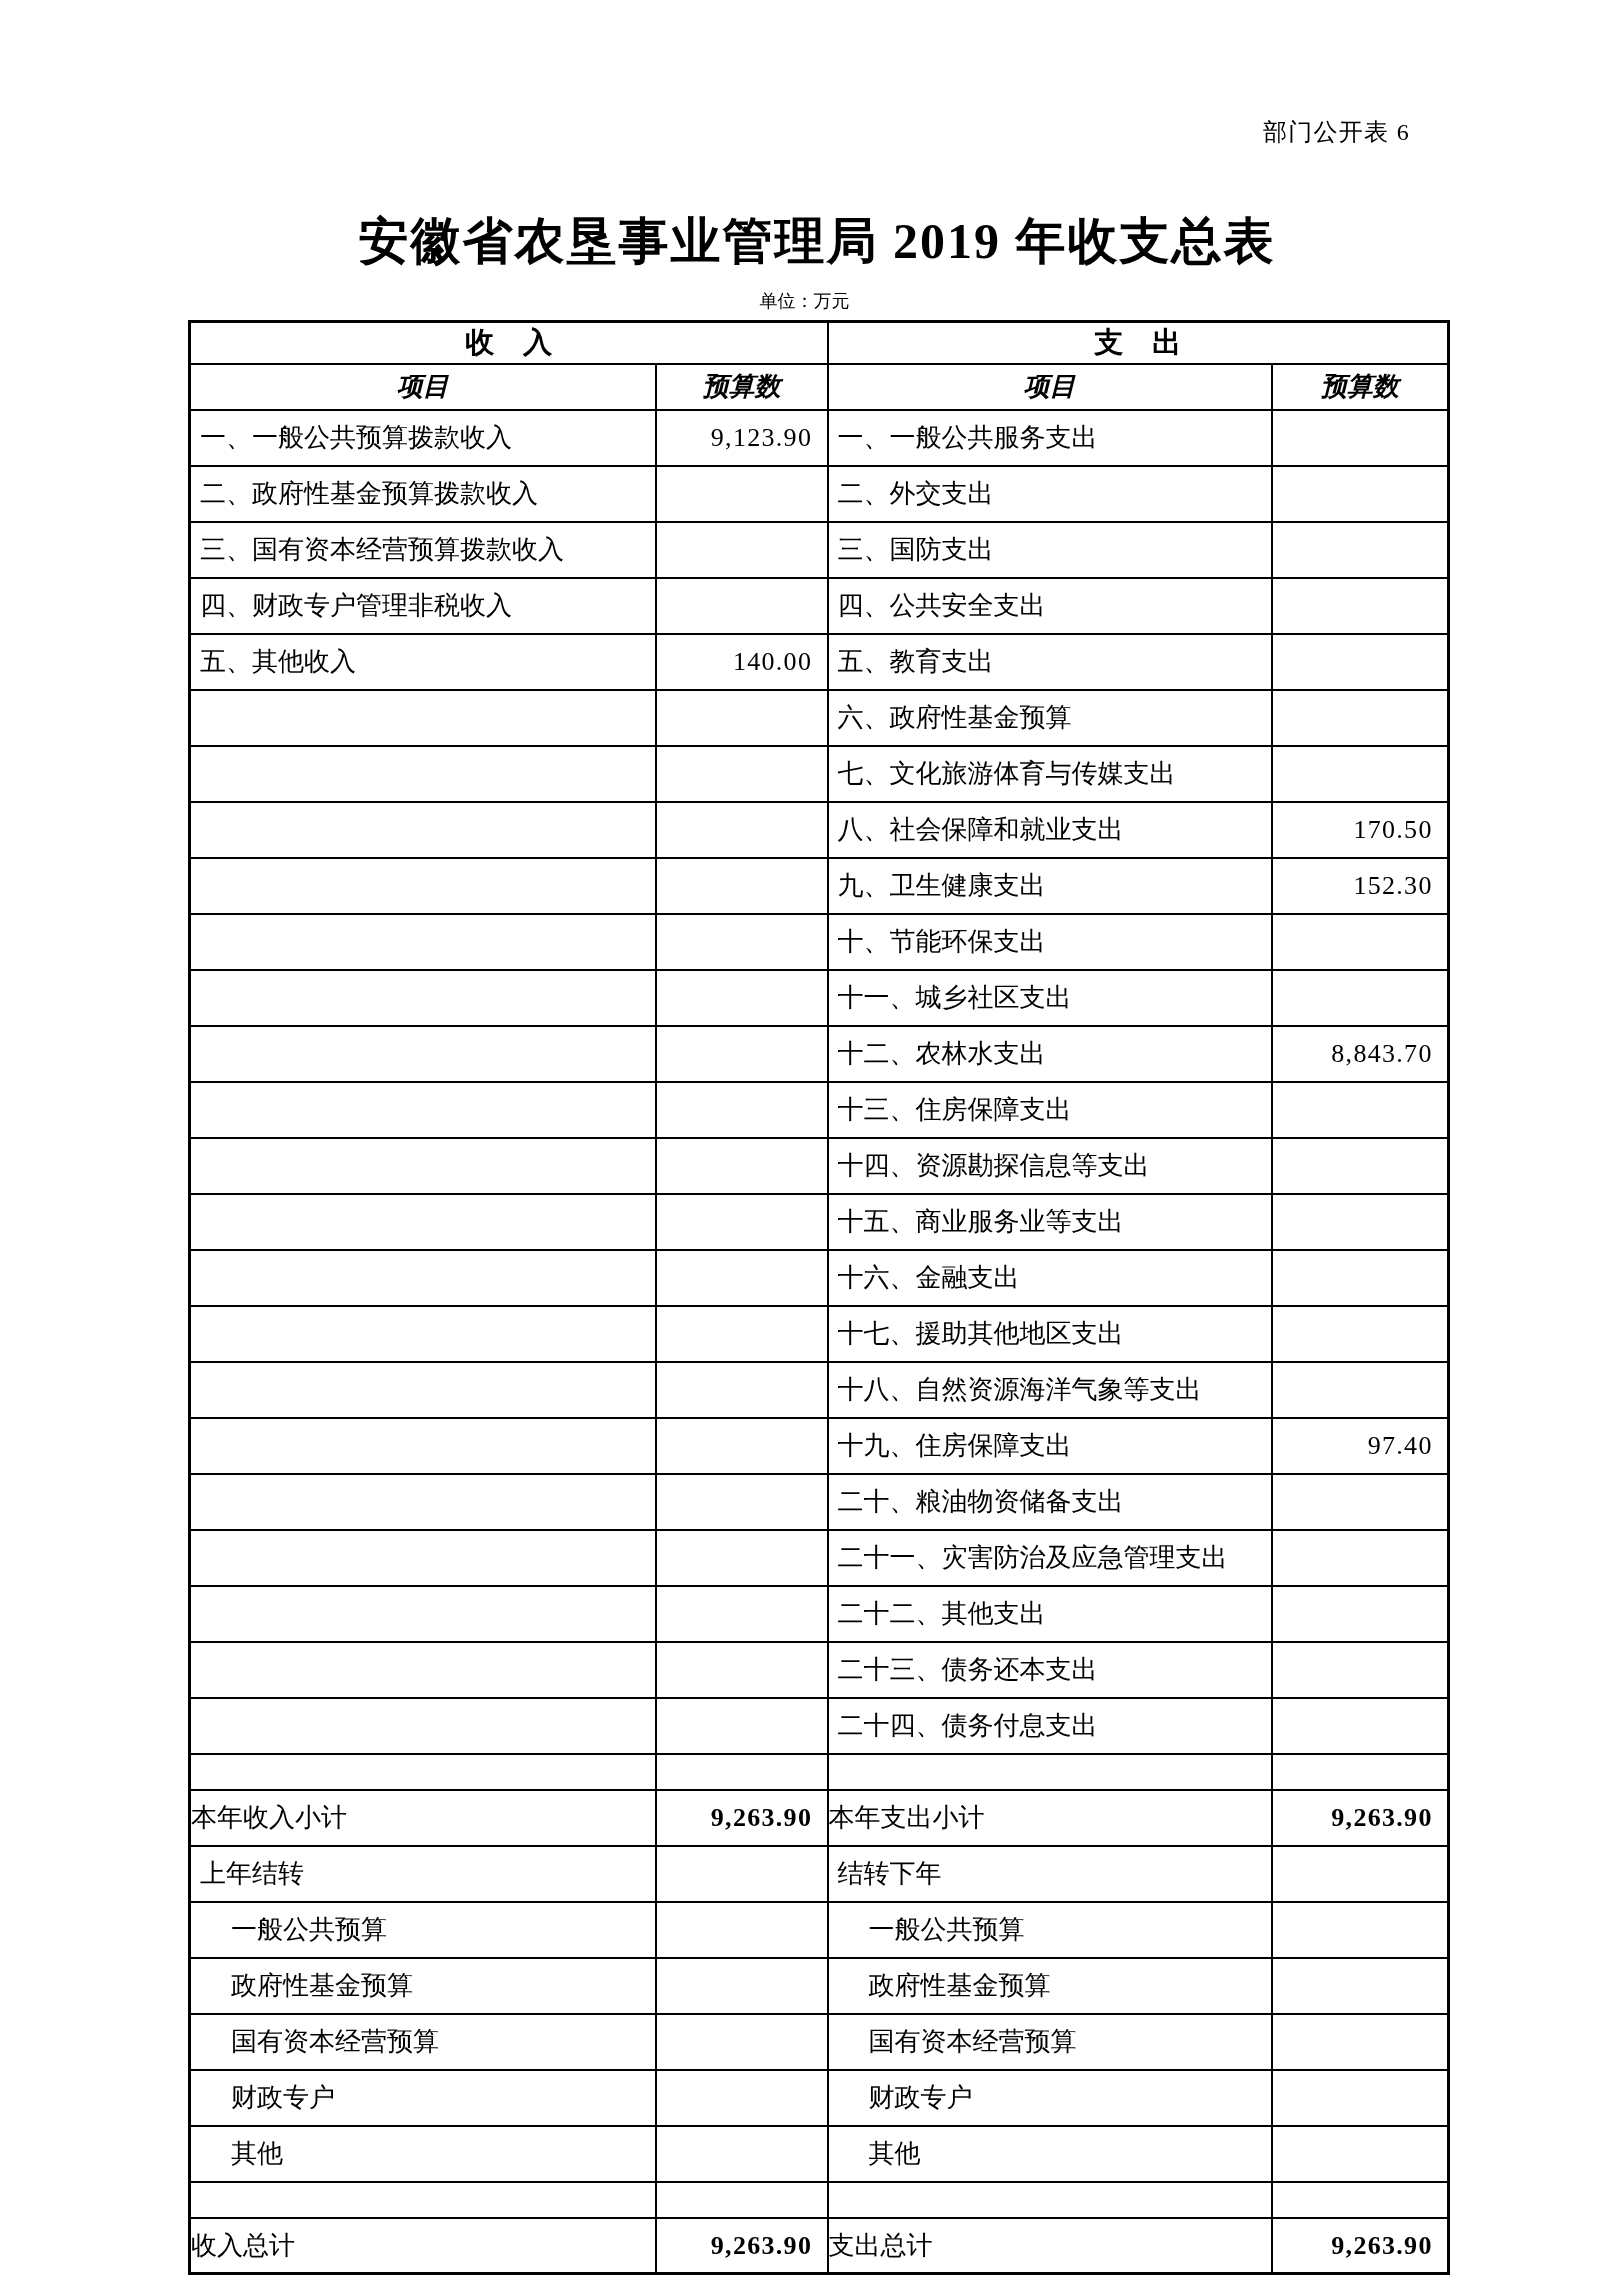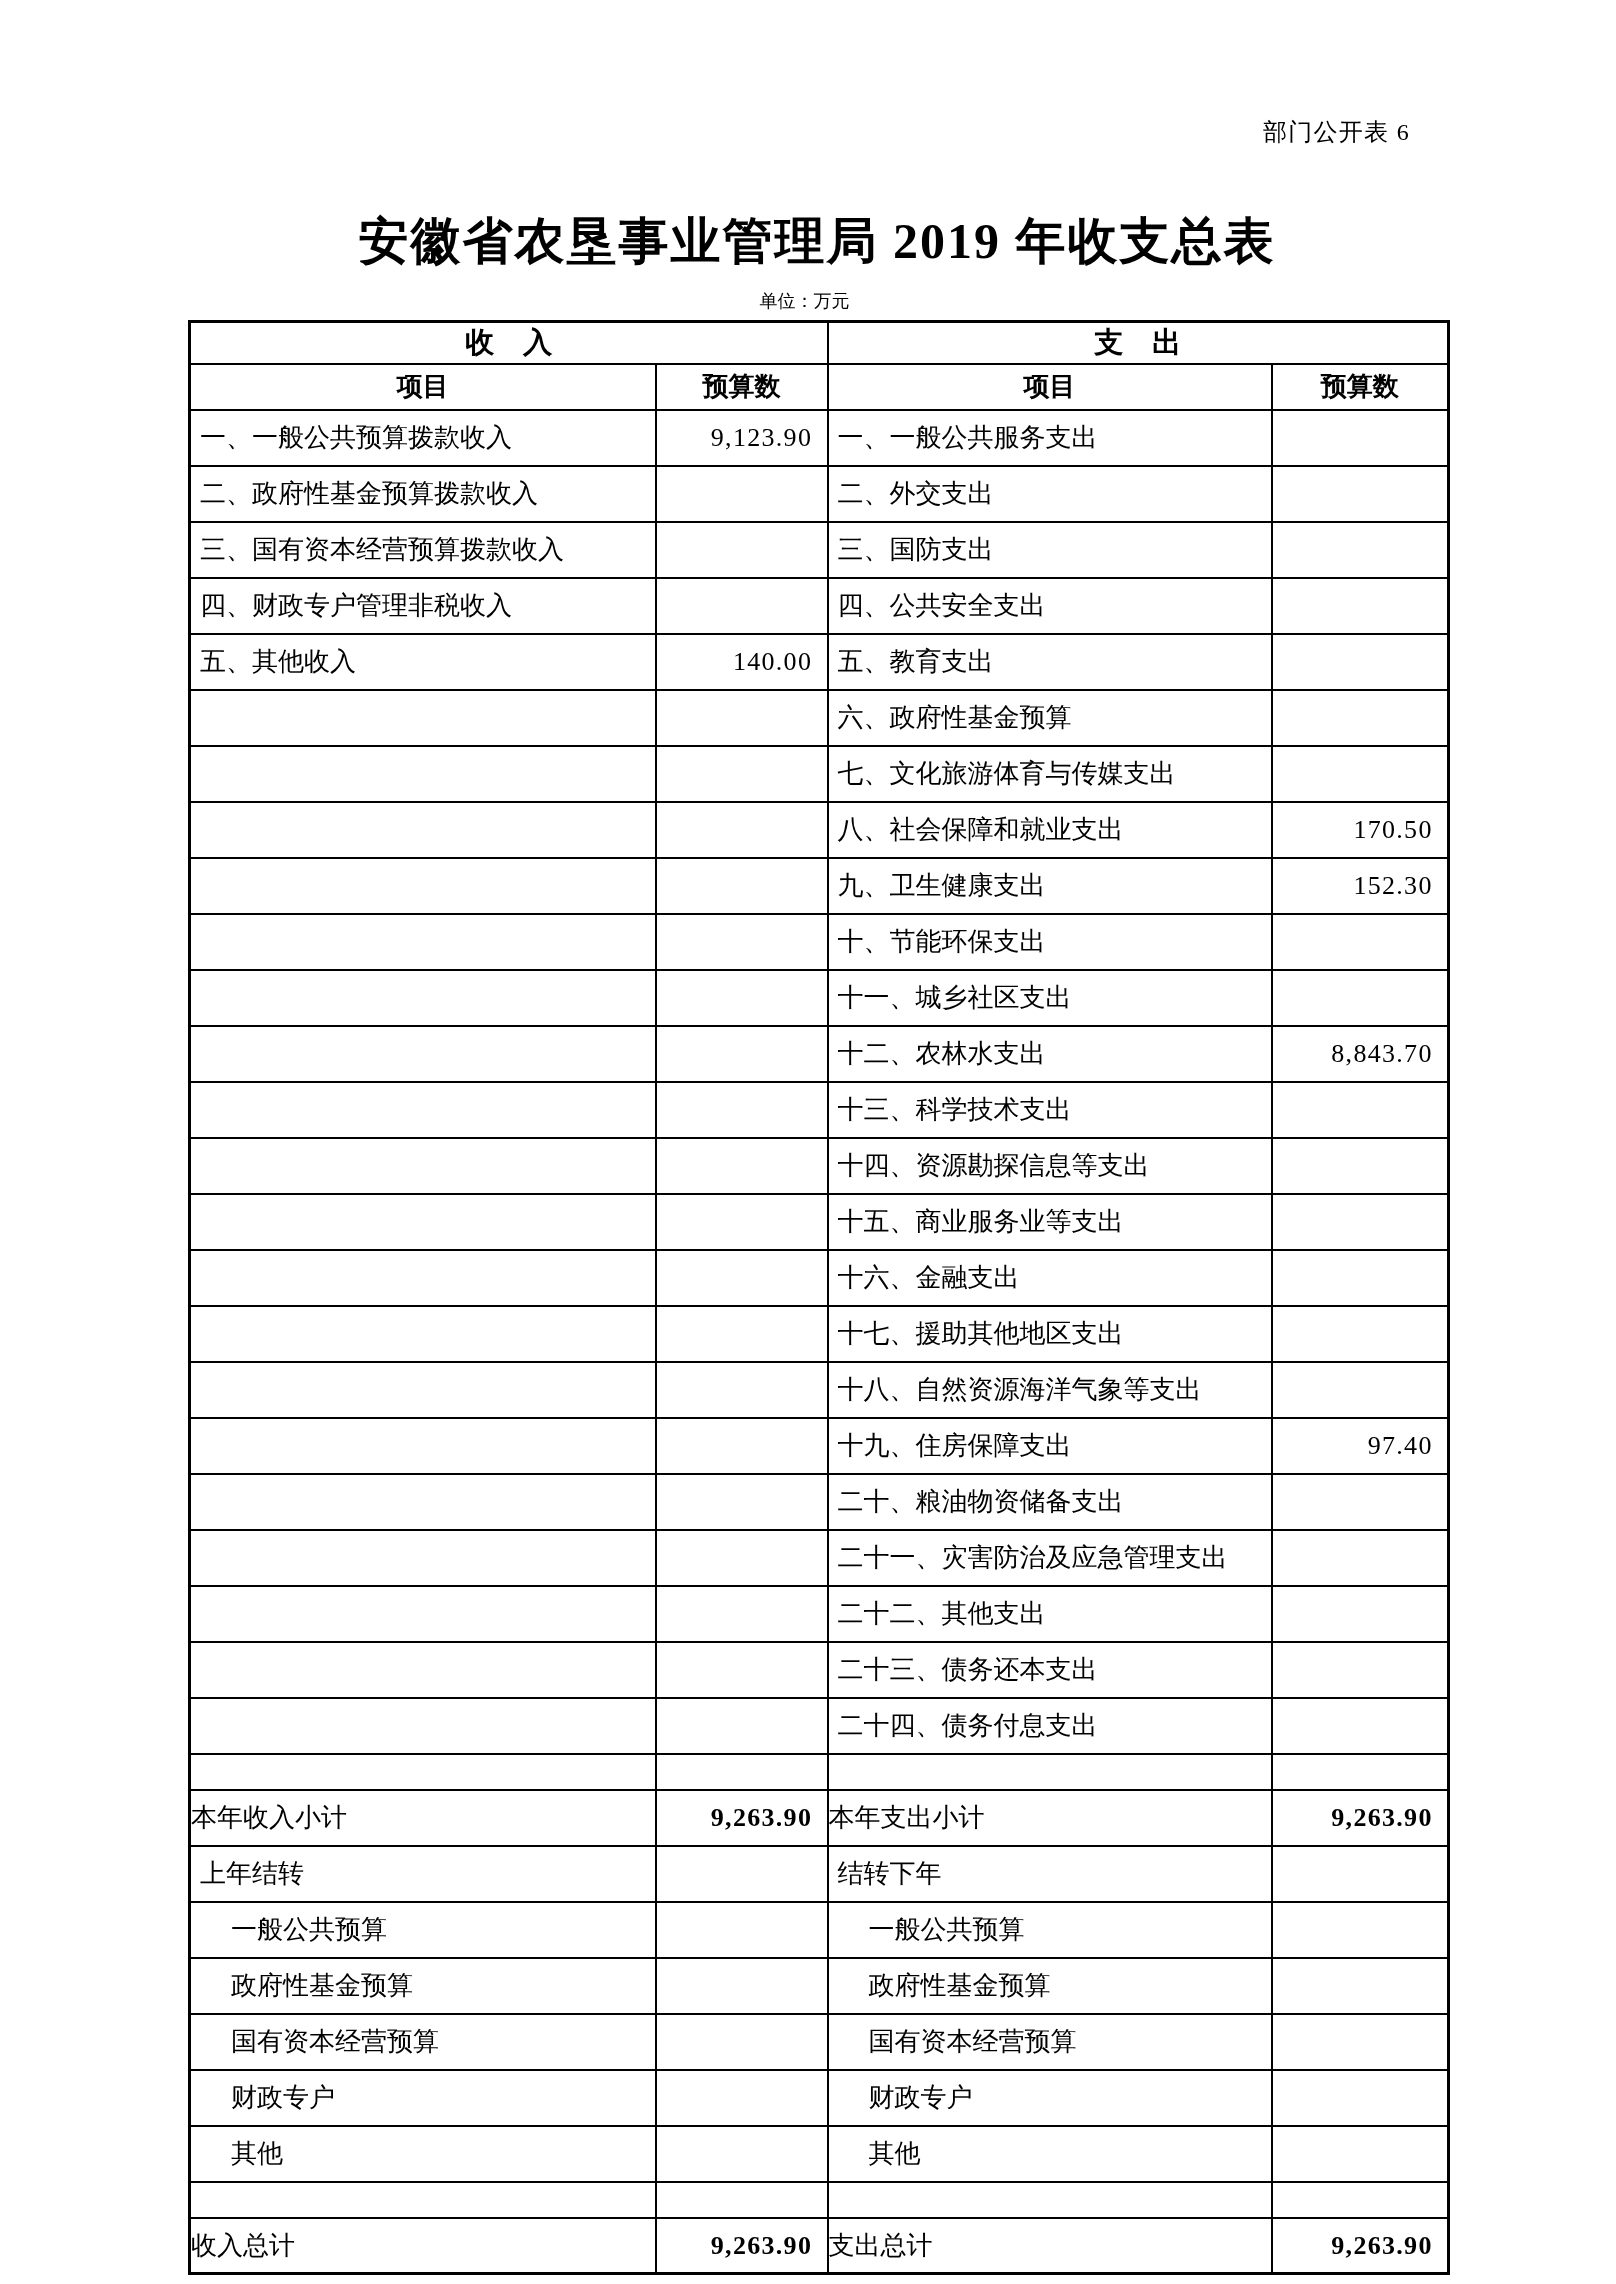--- a/index.html
+++ b/index.html
@@ -46,21 +46,21 @@
     border: 3.9px solid #000;
   }
   table.budget th, table.budget td {
     border: 2px solid #000;
     font-size: 26px;
     overflow: hidden;
     white-space: nowrap;
   }
   tr.section-header { height: 35px; }
   tr.section-header th { font-size: 29px; font-weight: bold; text-align: center; }
-  tr.col-header { height: 46px; }
+  tr.col-header { height: 46px; font-style: italic; }
   tr.col-header th { font-size: 26px; font-weight: bold; text-align: center; }
   tbody tr { height: 56px; }
   tbody tr.empty { height: 36px; }
   td.c-item { text-align: left; padding-left: 9px; }
   td.c-val  { text-align: right; padding-right: 14.3px; letter-spacing: 1.3px; }
   tr.sub td.c-item { padding-left: 40px; }
   tr.total td.c-item { text-align: left; font-weight: normal; padding-left: 0; }
   tr.total td.c-val { font-weight: bold; }
   .page-number {
     margin-top: 82px;
@@ -168,21 +168,21 @@
           </tr>
           <tr class="item">
             <td class="c-item"></td>
             <td class="c-val"></td>
             <td class="c-item">十二、农林水支出</td>
             <td class="c-val">8,843.70</td>
           </tr>
           <tr class="item">
             <td class="c-item"></td>
             <td class="c-val"></td>
-            <td class="c-item">十三、科学技术支出</td>
+            <td class="c-item">十三、住房保障支出</td>
             <td class="c-val"></td>
           </tr>
           <tr class="item">
             <td class="c-item"></td>
             <td class="c-val"></td>
             <td class="c-item">十四、资源勘探信息等支出</td>
             <td class="c-val"></td>
           </tr>
           <tr class="item">
             <td class="c-item"></td>

